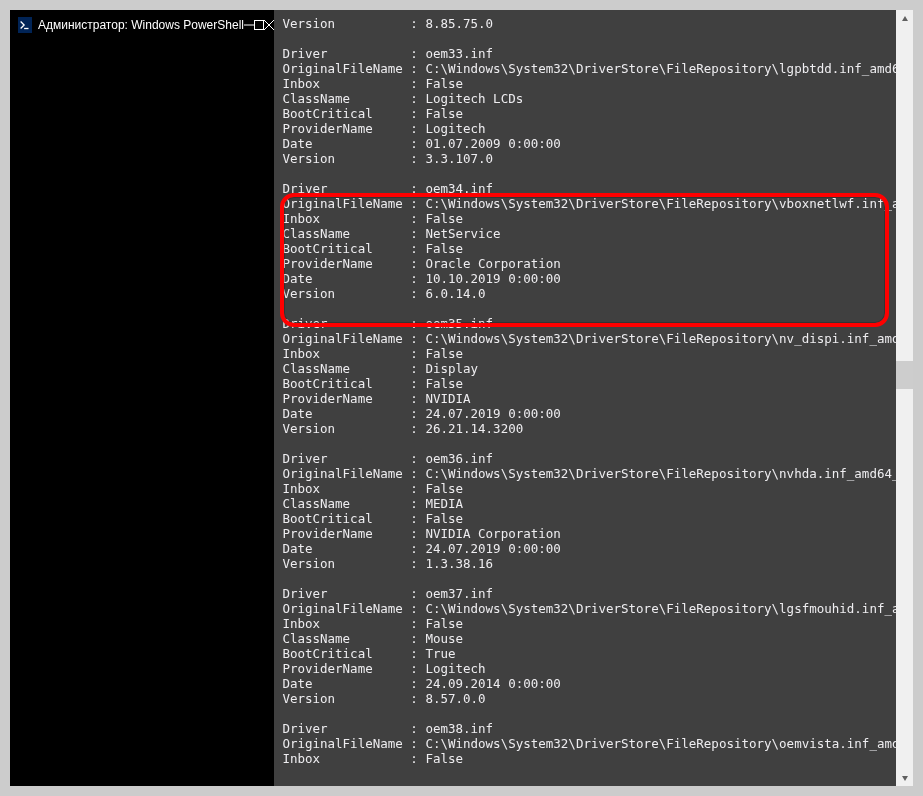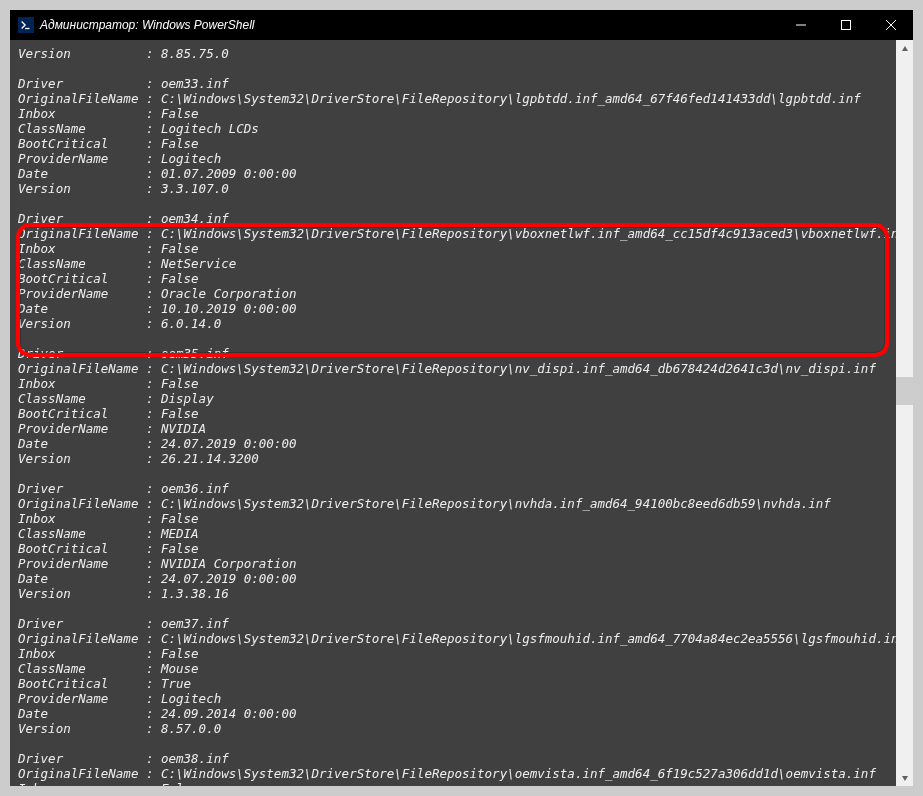--- a/index.html
+++ b/index.html
@@ -1,18 +1,18 @@
 <!DOCTYPE html>
 <html><head>
 <meta charset="utf-8">
 <style>
   * { margin: 0; padding: 0; box-sizing: border-box; }
   html, body { width: 923px; height: 796px; overflow: hidden; font-family: Consolas, 'Courier New', monospace; background: #f0f0f0; }
   .outer-frame { width: 923px; height: 796px; background: #cccccc; padding: 10px; }
-  .window { width: 903px; height: 776px; background: #000000; display: flex; flex-direction: column; position: relative; font-style: italic; }
+  .window { width: 903px; height: 776px; background: #000000; display: flex; flex-direction: row; position: relative; }
   .titlebar { height: 30px; background: #000000; display: flex; align-items: center; color: #ffffff; font-family: "Segoe UI", Tahoma, sans-serif; font-size: 12px; }
   .title-icon { width: 16px; height: 16px; margin-left: 8px; margin-right: 6px; background: #012456; display:flex; align-items:center; justify-content:center; }
   .title-icon svg { width: 14px; height: 14px; }
   .title-text { flex: 0 0 auto; }
   .title-spacer { flex: 1 1 auto; }
   .win-btn { width: 45px; height: 30px; display: flex; align-items: center; justify-content: center; color: #ffffff; }
   .win-btn svg { width: 10px; height: 10px; stroke: #ffffff; stroke-width: 1; fill: none; }
   .console { flex: 1 1 auto; background: #404040; position: relative; overflow: hidden; }
   .console-inner { padding: 6px 0 0 8px; font-size: 12.5px; line-height: 15px; color: #eeedf0; white-space: pre; font-family: 'Lucida Console', Consolas, monospace; letter-spacing: 0px; }
   .scrollbar { position: absolute; right: 0; top: 0; bottom: 0; width: 17px; background: #f0f0f0; }

